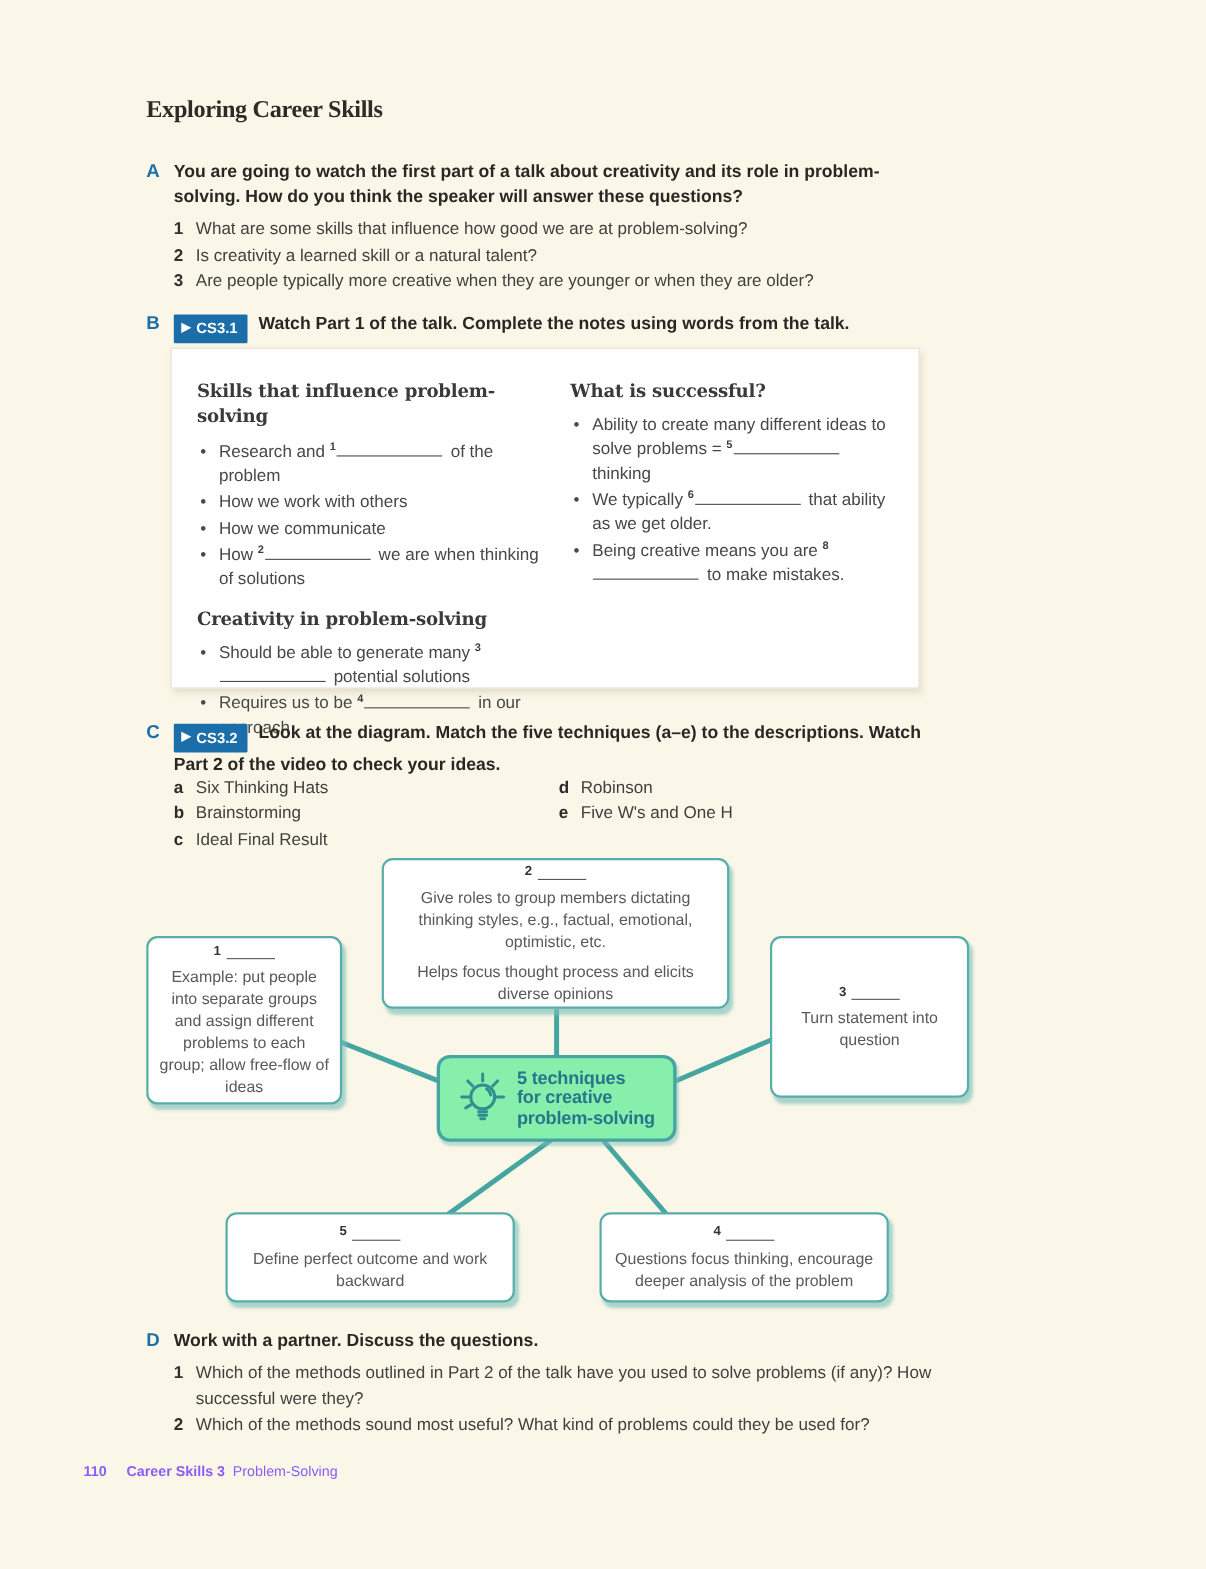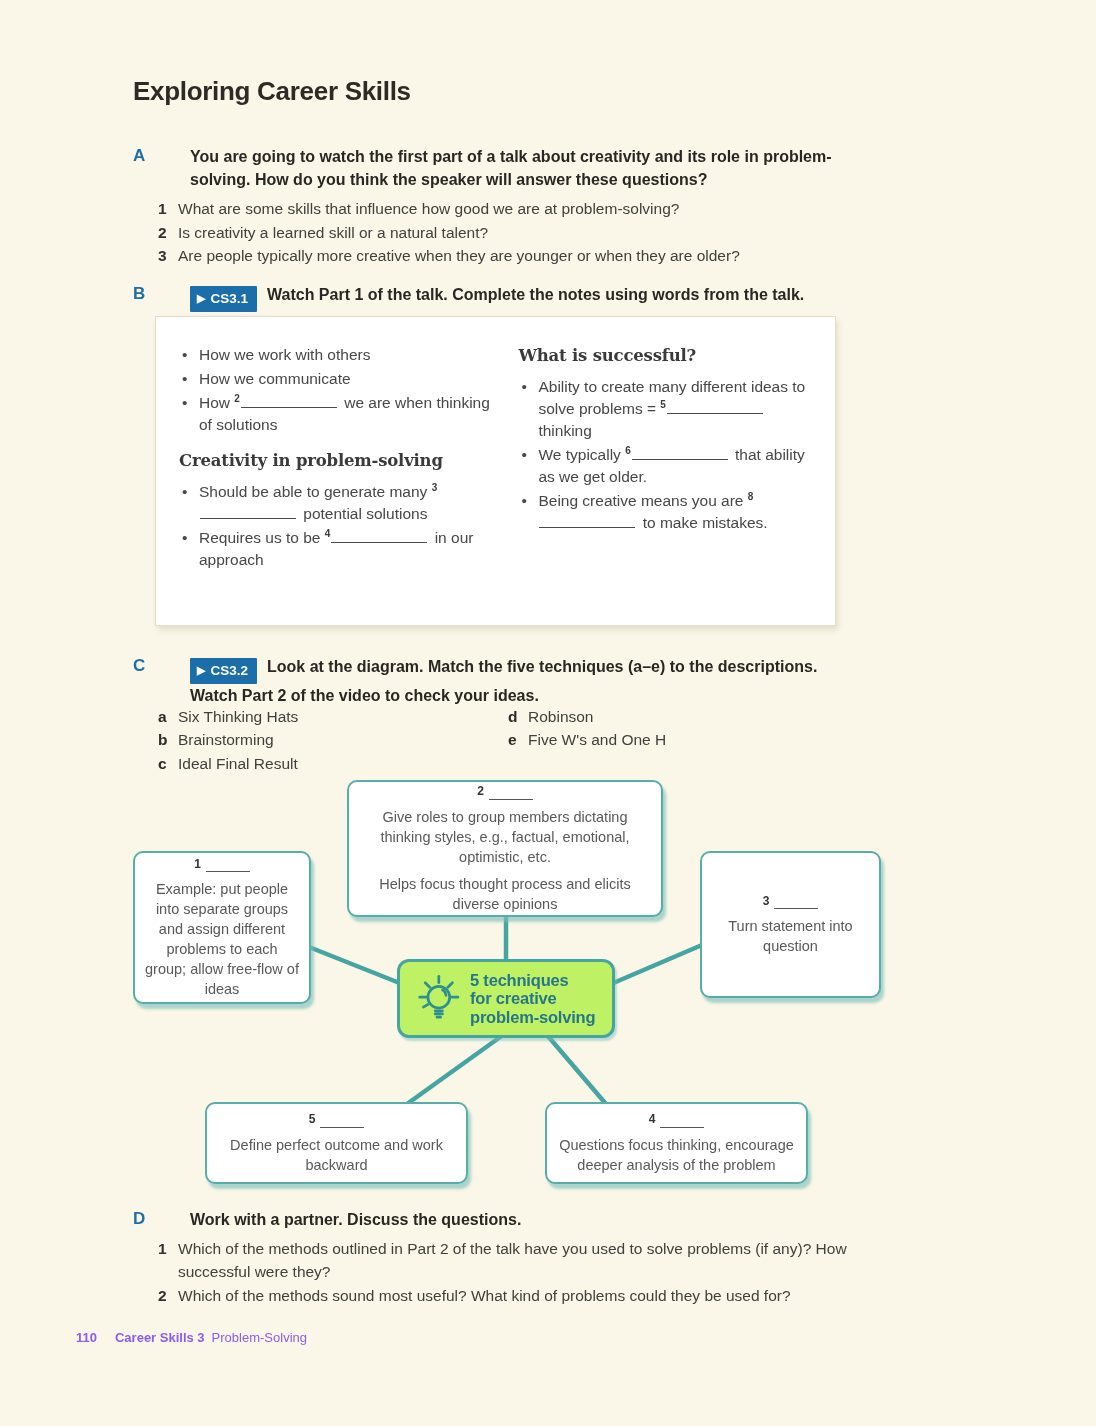--- a/index.html
+++ b/index.html
@@ -1,26 +1,26 @@
 <!DOCTYPE html>
 <html><head>
 <meta charset="utf-8">
 <style>
   * { margin:0; padding:0; box-sizing:border-box; }
   html,body { width:1096px; }
   body { font-family:"Liberation Sans", sans-serif; background:#fbf7e8; color:#3c3c3c; }
   .page { position:relative; width:1096px; height:1426px; background:#fbf7e8; overflow:hidden; }
 
-  h1.title { position:absolute; left:133px; top:76px; font-family:Liberation Sans, sans-serif;
-             font-size:26px; font-weight:700; color:#2e2a26; letter-spacing:-0.3px; }
+  h1.title { position:absolute; left:133px; top:86px; font-family:Liberation Serif, serif;
+             font-size:22px; font-weight:700; color:#2e2a26; letter-spacing:-0.3px; }
 
   .section { position:absolute; left:133px; display:flex; }
   .sec-letter { width:25px; flex:0 0 25px; font-size:17px; font-weight:700; color:#1e6fa8; padding-top:1px; }
   .sec-content { width:700px; }
-  .instruction { font-size:16px; font-weight:700; color:#292723; line-height:1.45;margin-left:32px; }
+  .instruction { font-size:16px; font-weight:700; color:#292723; line-height:1.45; }
   .qlist { margin-top:6px; }
   .qrow { display:flex; font-size:15.5px; color:#40403e; line-height:1.5; }
   .qnum { flex:0 0 20px; font-weight:700; color:#313131; }
   .qtext { flex:1; }
 
   .badge { display:inline-flex; align-items:center; gap:5px; background:#1b6ea9; color:#ffffff;
            font-weight:700; font-size:13.5px; padding:3px 9px 4px 7px; border-radius:1px;
            vertical-align:-2px; margin-right:10px; }
   .badge .play { font-size:11px; line-height:1; }
 
@@ -56,21 +56,21 @@
            font-size:14.5px; color:#58595b; line-height:1.38; }
   .dnode p { margin-top:7px; }
   .numrow { display:flex; align-items:flex-end; justify-content:center; }
   .dnum { font-size:12px; font-weight:700; color:#333333; margin-right:5px; }
   .dblank { display:inline-block; width:44px; border-bottom:1.5px solid #555555; height:12px; }
   .node1 { left:133px; top:73px;  width:178px; height:153px; }
   .node2 { left:347px; top:2px;   width:316px; height:137px; }
   .node3 { left:700px; top:73px;  width:181px; height:147px; }
   .node5 { left:205px; top:324px; width:263px; height:82px; }
   .node4 { left:545px; top:324px; width:263px; height:82px; }
-  .center-node { position:absolute; left:397px; top:181px; width:218px; height:79px; background:#bef264;
+  .center-node { position:absolute; left:397px; top:181px; width:218px; height:79px; background:#86efac;
                  border:3px solid #45a5a0; border-radius:12px; box-shadow:2px 3px 2px rgba(125,192,187,0.5);
                  display:flex; align-items:center; padding:4px 10px 4px 8px; }
   .center-text { font-size:16.5px; font-weight:700; color:#28768a; line-height:1.12; letter-spacing:-0.2px; }
 
   
   .sec-d { top:1208px; }
   .sec-b { top:283px; }
   .sec-c { top:655px; }
   .sec-a { top:145px; }
 
@@ -111,21 +111,23 @@
     <div class="sec-content">
       <p class="instruction"><span class="badge">
             <span class="play">▶</span>
             <span>CS3.1</span>
           </span><span>Watch Part 1 of the talk. Complete the notes using words from the talk.</span></p>
     </div>
   </div>
 
   <div class="notes-box">
     <div class="notes-col left">
+      <div class="notes-h">Skills that influence problem-solving</div>
       <ul class="nb">
+        <li>Research and <sup class="bnum">1</sup><span class="blank"></span> of the problem</li>
         <li>How we work with others</li>
         <li>How we communicate</li>
         <li>How <sup class="bnum">2</sup><span class="blank"></span> we are when thinking of solutions</li>
       </ul>
       <div class="notes-h second">Creativity in problem-solving</div>
       <ul class="nb">
         <li>Should be able to generate many <sup class="bnum">3</sup><span class="blank"></span> potential solutions</li>
         <li>Requires us to be <sup class="bnum">4</sup><span class="blank"></span> in our approach</li>
       </ul>
     </div>

